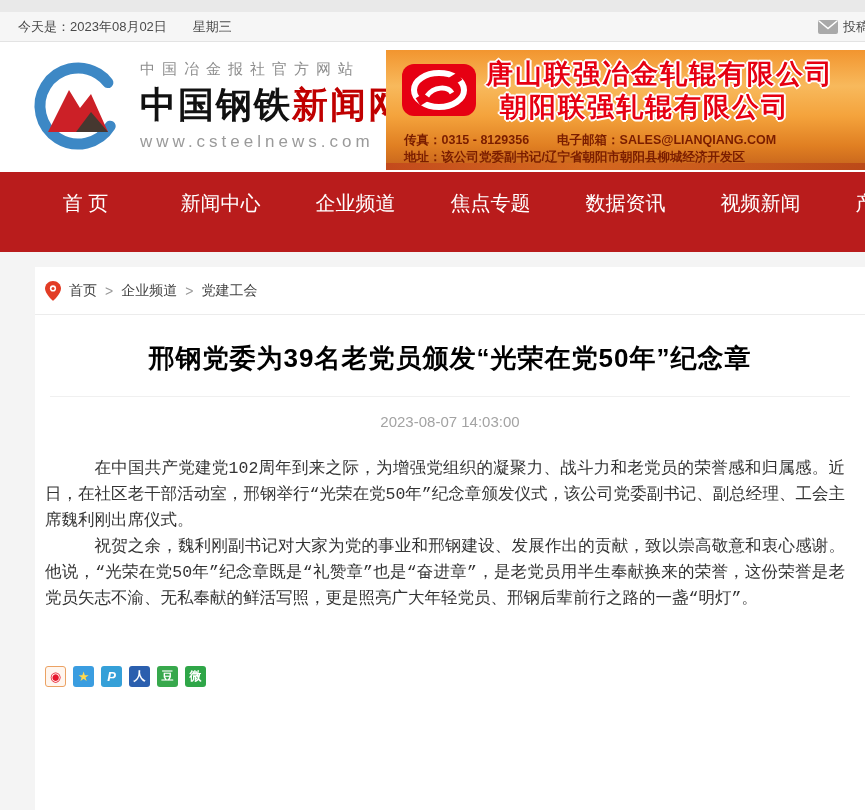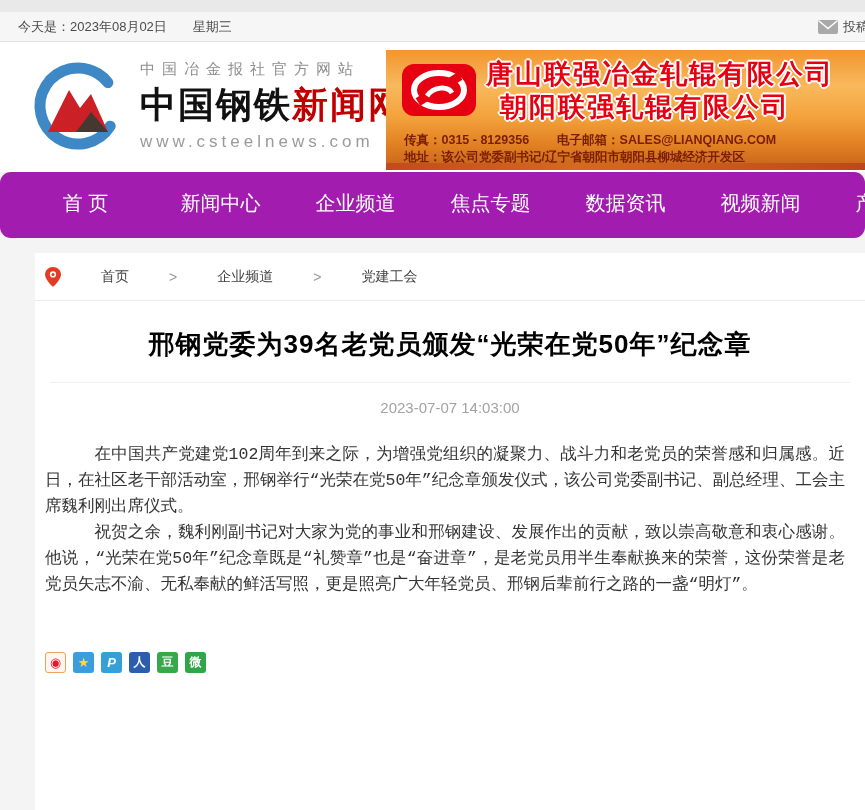--- a/index.html
+++ b/index.html
@@ -30,27 +30,27 @@
   .banner-logo { position:absolute; left:16px; top:12px; }
   .banner-lines { position:absolute; left:100px; top:8px; }
   .banner-line { font-size:27px; font-weight:700; color:#e60012; letter-spacing:2px; line-height:33px; white-space:nowrap;
                  text-shadow:-2px 0 #fff,2px 0 #fff,0 -2px #fff,0 2px #fff,-1px -1px #fff,1px 1px #fff,1px -1px #fff,-1px 1px #fff; }
   .banner-line2 { padding-left:14px; }
   .banner-info { position:absolute; left:18px; top:82px; font-size:12.5px; font-weight:700; color:#7a1d00; line-height:17px; white-space:nowrap; }
   .banner-info .gap { display:inline-block; width:28px; }
   .banner-bottom-stripe { position:absolute; left:0; bottom:0; width:100%; height:7px; background:linear-gradient(90deg,#c2451c,#d86a20 40%,#b94418); opacity:.85; }
 
   
-  .nav { height:66px; background:#a21caf; display:flex; overflow:hidden; padding-left:18px;border-radius:11px; }
+  .nav { height:80px; background:#b91c1c; display:flex; overflow:hidden; padding-left:18px; }
   .nav-item { width:135px; flex:0 0 135px; text-align:center; line-height:62px; font-size:20px; color:#ffffff; cursor:pointer; white-space:nowrap; }
   .strip { height:15px; background:#f4f4f4; }
 
   
   .main { margin-left:35px; width:830px; min-height:573px; background:#ffffff; }
-  .breadcrumb { display:flex; align-items:center; height:48px; padding-left:10px; border-bottom:1px solid #ececec; font-size:14px; color:#444;gap:32px; }
+  .breadcrumb { display:flex; align-items:center; height:48px; padding-left:10px; border-bottom:1px solid #ececec; font-size:14px; color:#444; }
   .breadcrumb .pin { margin-right:8px; display:flex; }
   .crumb { color:#444; cursor:pointer; }
   .crumb-sep { margin:0 8px; color:#999; }
 
   .article-title { margin-top:26px; text-align:center; font-size:26px; font-weight:700; color:#000; letter-spacing:1px; }
   .title-divider { margin:20px auto 0 auto; width:800px; border-top:1px solid #f0f0f0; }
   .article-date { margin-top:16px; text-align:center; font-size:15px; color:#a3a3a3; }
 
   .article-body { margin-top:26px; padding:0 20px 0 10px;font-family:Liberation Mono, monospace; }
   .article-body p { font-size:16.5px; color:#333; line-height:26px; text-align:justify; text-indent:3em; }
@@ -142,21 +142,21 @@
       </span>
       <span class="crumb">首页</span>
       <span class="crumb-sep">&gt;</span>
       <span class="crumb">企业频道</span>
       <span class="crumb-sep">&gt;</span>
       <span class="crumb">党建工会</span>
     </div>
 
     <h1 class="article-title">邢钢党委为39名老党员颁发“光荣在党50年”纪念章</h1>
     <div class="title-divider"></div>
-    <div class="article-date">2023-07-07 14:03:00</div>
+    <div class="article-date">2023-08-07 14:03:00</div>
 
     <div class="article-body">
       <p>在中国共产党建党102周年到来之际，为增强党组织的凝聚力、战斗力和老党员的荣誉感和归属感。近日，在社区老干部活动室，邢钢举行“光荣在党50年”纪念章颁发仪式，该公司党委副书记、副总经理、工会主席魏利刚出席仪式。</p>
       <p>祝贺之余，魏利刚副书记对大家为党的事业和邢钢建设、发展作出的贡献，致以崇高敬意和衷心感谢。他说，“光荣在党50年”纪念章既是“礼赞章”也是“奋进章”，是老党员用半生奉献换来的荣誉，这份荣誉是老党员矢志不渝、无私奉献的鲜活写照，更是照亮广大年轻党员、邢钢后辈前行之路的一盏“明灯”。</p>
     </div>
 
     <div class="footer-row">
       <div class="share-icons">
         <div class="share-icon icon-weibo">◉</div>
         <div class="share-icon icon-qzone">★</div>

